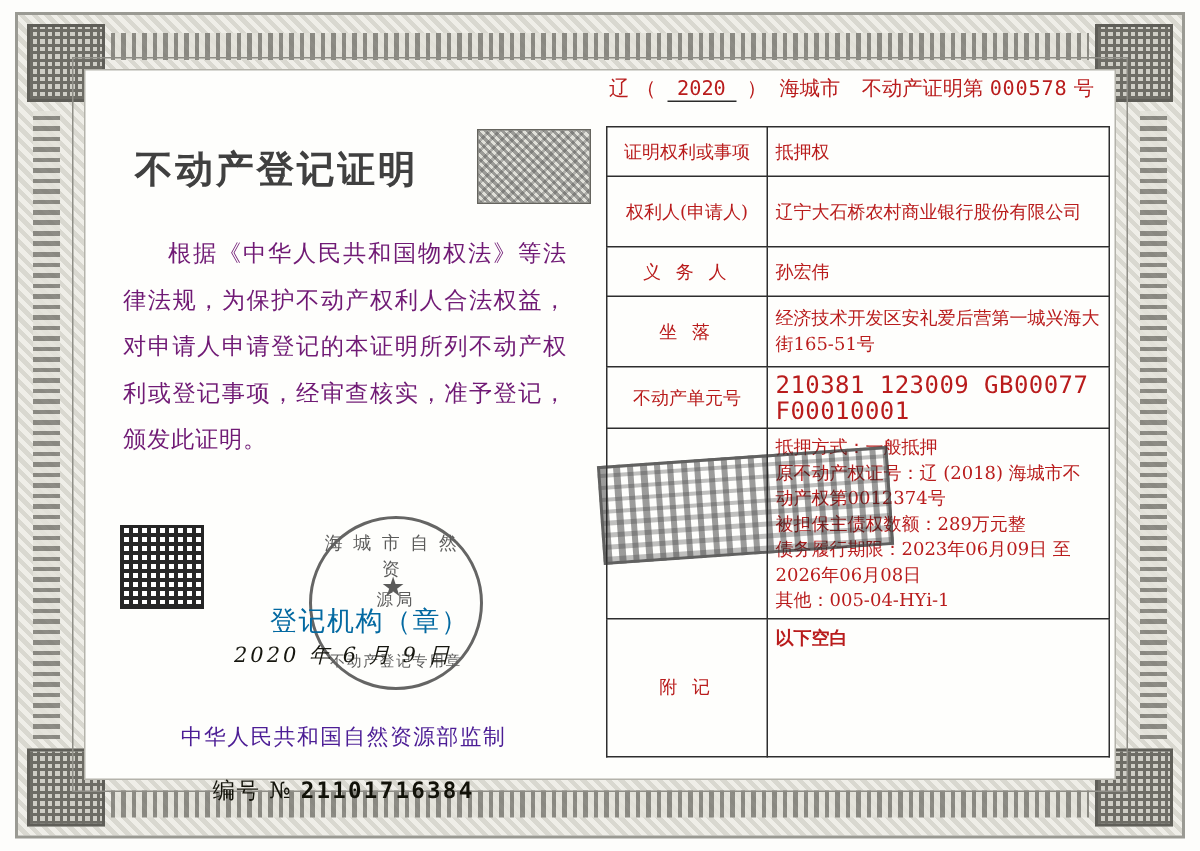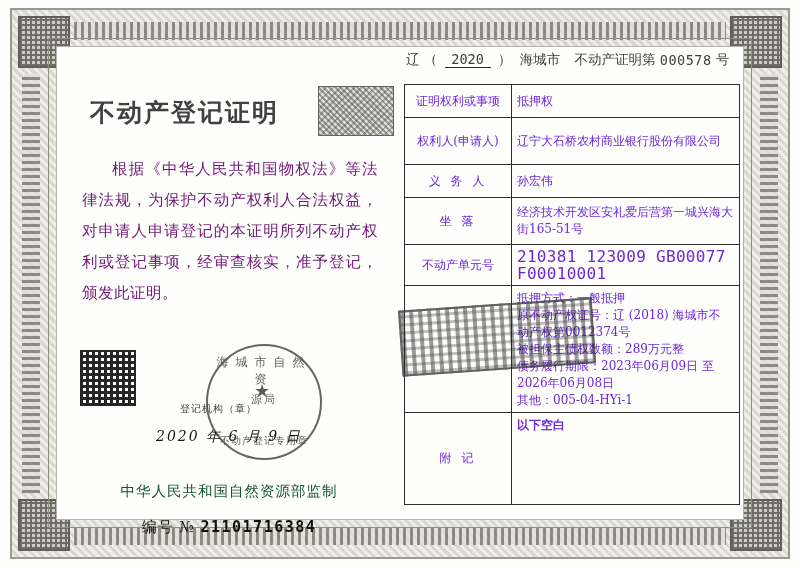--- a/index.html
+++ b/index.html
@@ -168,41 +168,41 @@
   .round-seal .star {
     position: absolute;
     left: 46px; top: 34px;
     font-size: 18px;
   }
 
   .reg-org {
     position: absolute;
     left: 120px; top: 352px;
     font-family: "DejaVu Serif", serif;
-    font-size: 10px;
-    color: #404040;
+    font-size: 18px;
+    color: #0369a1;
     letter-spacing: 1px;
   }
   .reg-date {
     position: absolute;
     left: 96px; top: 378px;
     font-family: "DejaVu Serif", serif;
     font-size: 14px;
     color: #16160f;
     letter-spacing: 2px;
     font-style: italic;
   }
   .supervisor {
     position: absolute;
     left: 0; top: 432px;
     width: 338px;
     text-align: center;
     font-family: "DejaVu Serif", serif;
     font-size: 14.5px;
-    color: #14532d;
+    color: #4c1d95;
     letter-spacing: 1px;
   }
   .serial {
     position: absolute;
     left: 0; top: 468px;
     width: 338px;
     text-align: center;
     font-family: "DejaVu Serif", serif;
     font-size: 15px;
     color: #121209;
@@ -214,21 +214,21 @@
   .right-panel {
     position: absolute;
     left: 344px; top: 0;
     width: 336px;
   }
   .head-line {
     position: relative;
     height: 30px;
     font-family: "DejaVu Serif", serif;
     font-size: 13.5px;
-    color: #404040;
+    color: #b91c1c;
     white-space: nowrap;
   }
   .head-line span { display: inline-block; vertical-align: middle; }
   .hl-prov { margin-left: 2px; }
   .hl-box {
     min-width: 46px;
     text-align: center;
     border-bottom: 1px solid #2b2b2b;
     margin: 0 3px;
     font-family: "DejaVu Sans Mono", monospace;
@@ -243,21 +243,21 @@
   table.info {
     border-collapse: collapse;
     width: 336px;
     margin-top: 4px;
     table-layout: fixed;
   }
   table.info td {
     border: 1px solid #2e2e2e;
     font-family: "DejaVu Serif", serif;
     font-size: 12px;
-    color: #6d28d9;
+    color: #b91c1c;
     padding: 3px 5px;
     vertical-align: middle;
     line-height: 17px;
     word-break: break-all;
   }
   td.label {
     width: 96px;
     text-align: center;
     letter-spacing: 3px;
     font-size: 12.5px;

